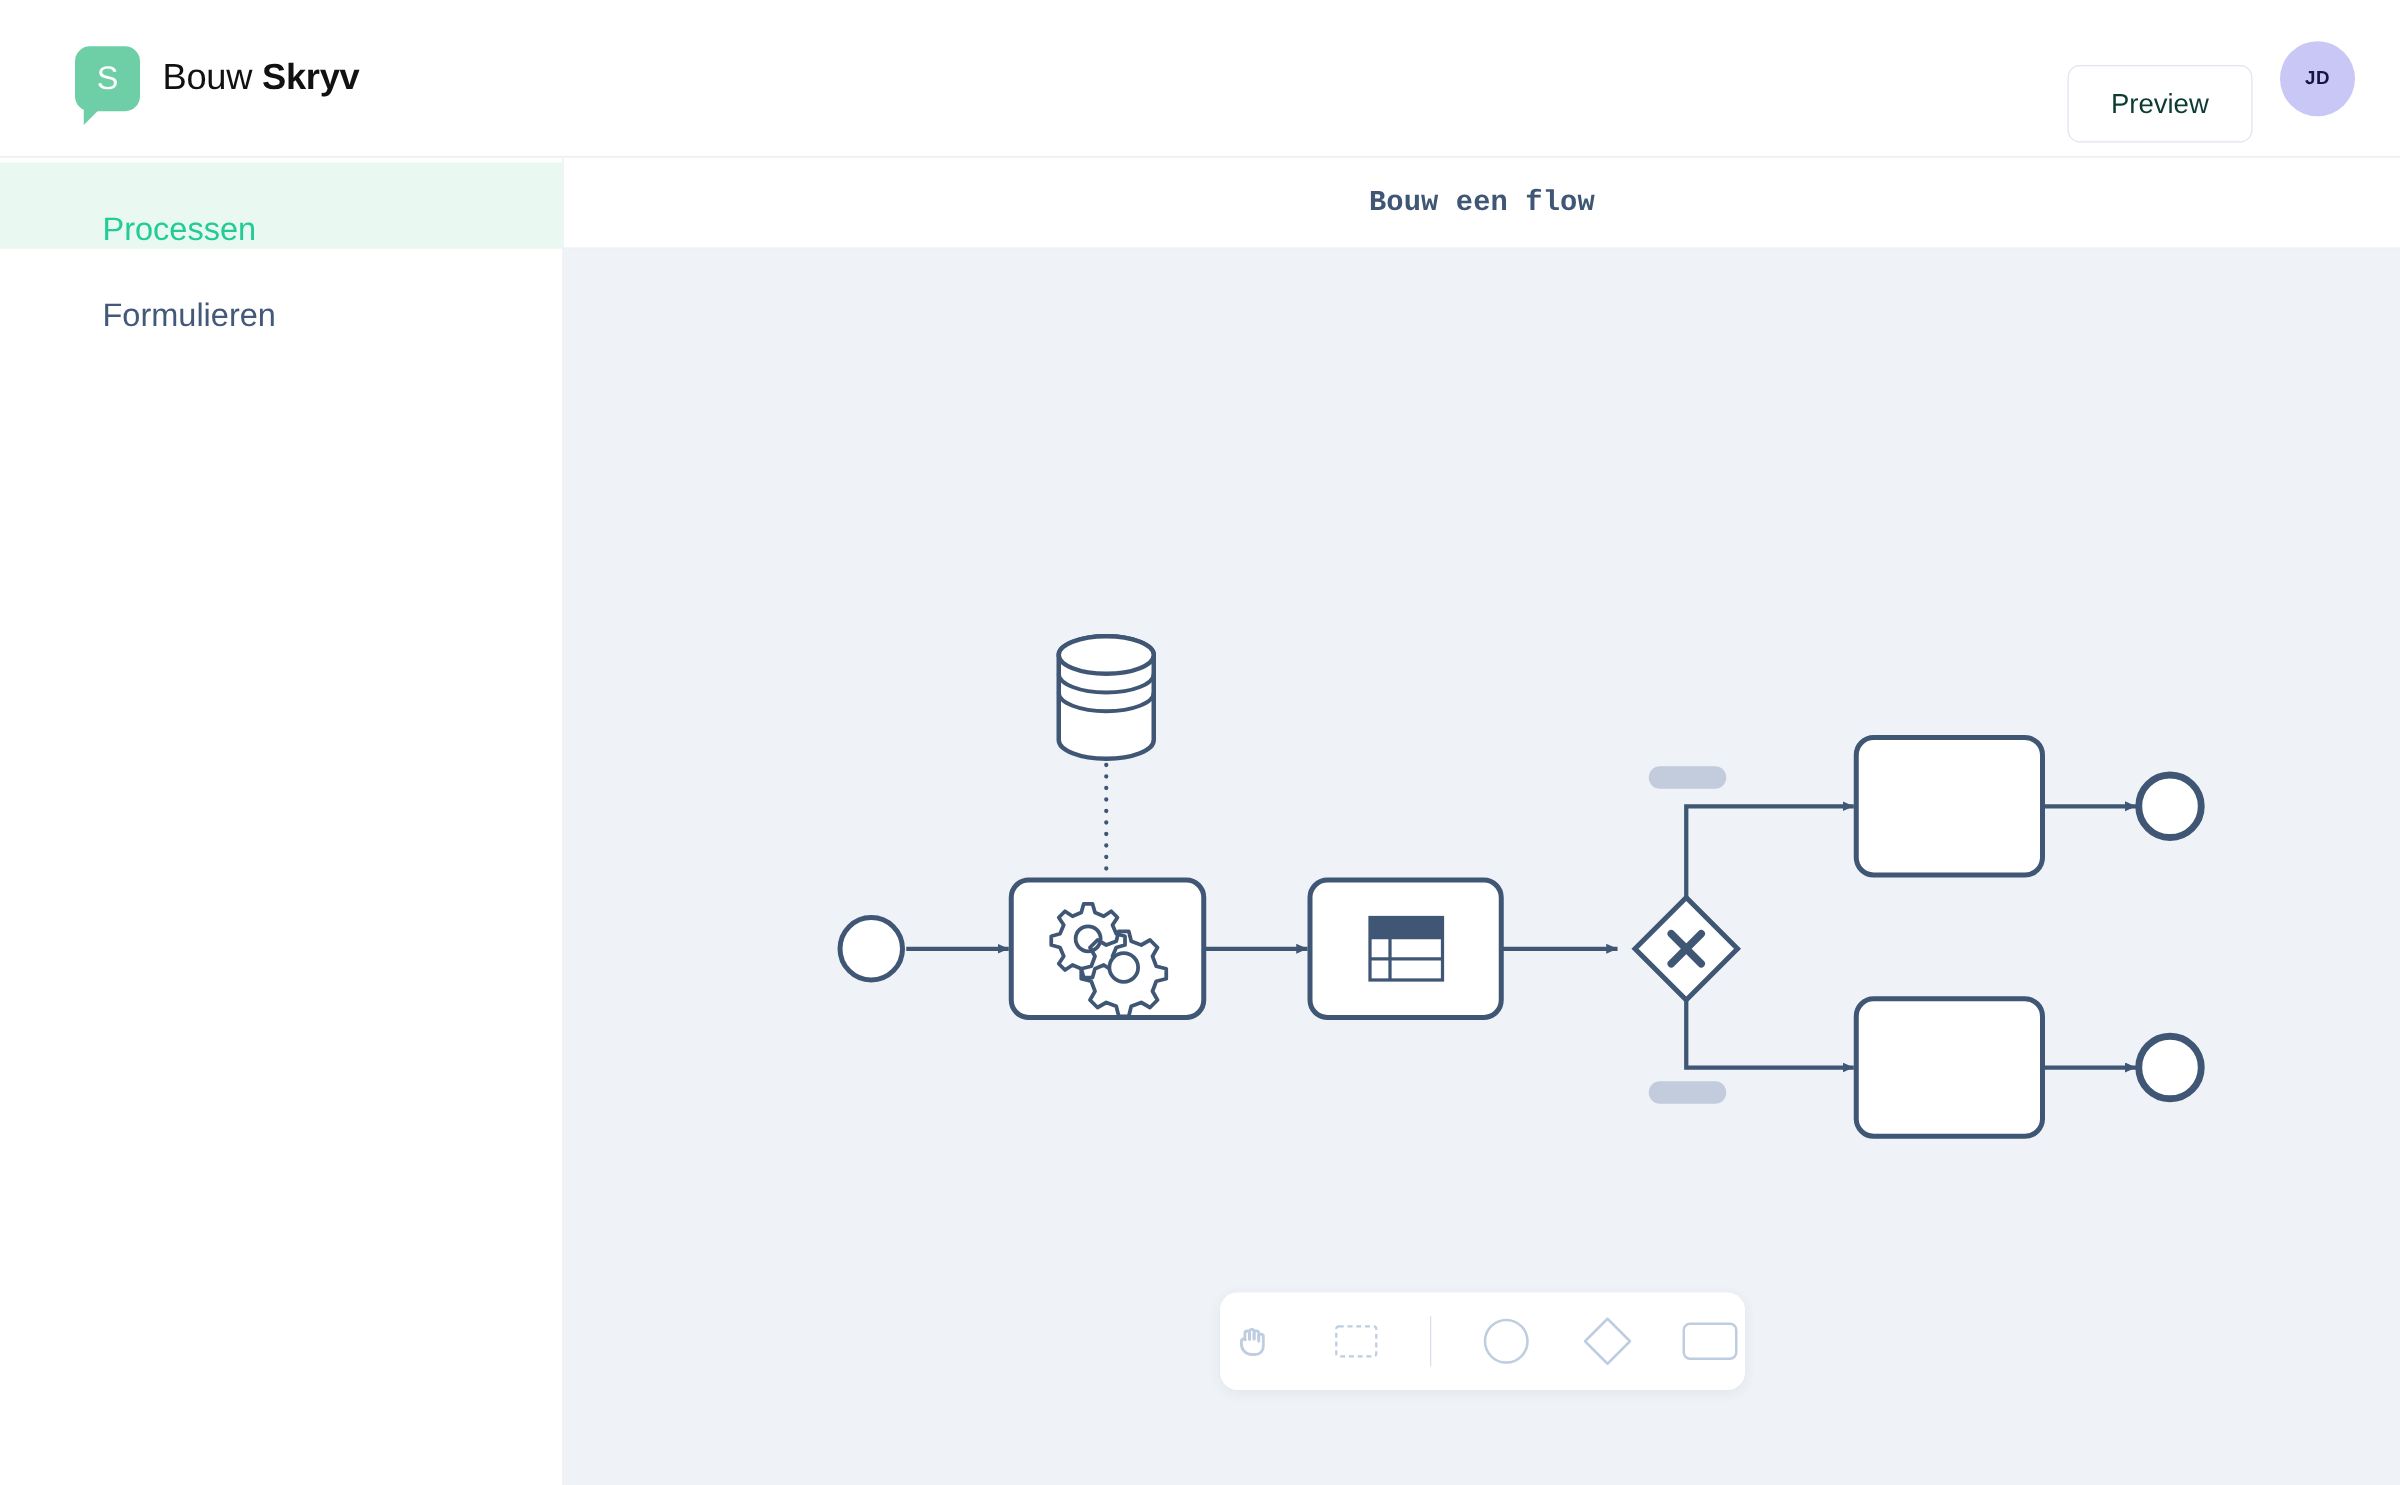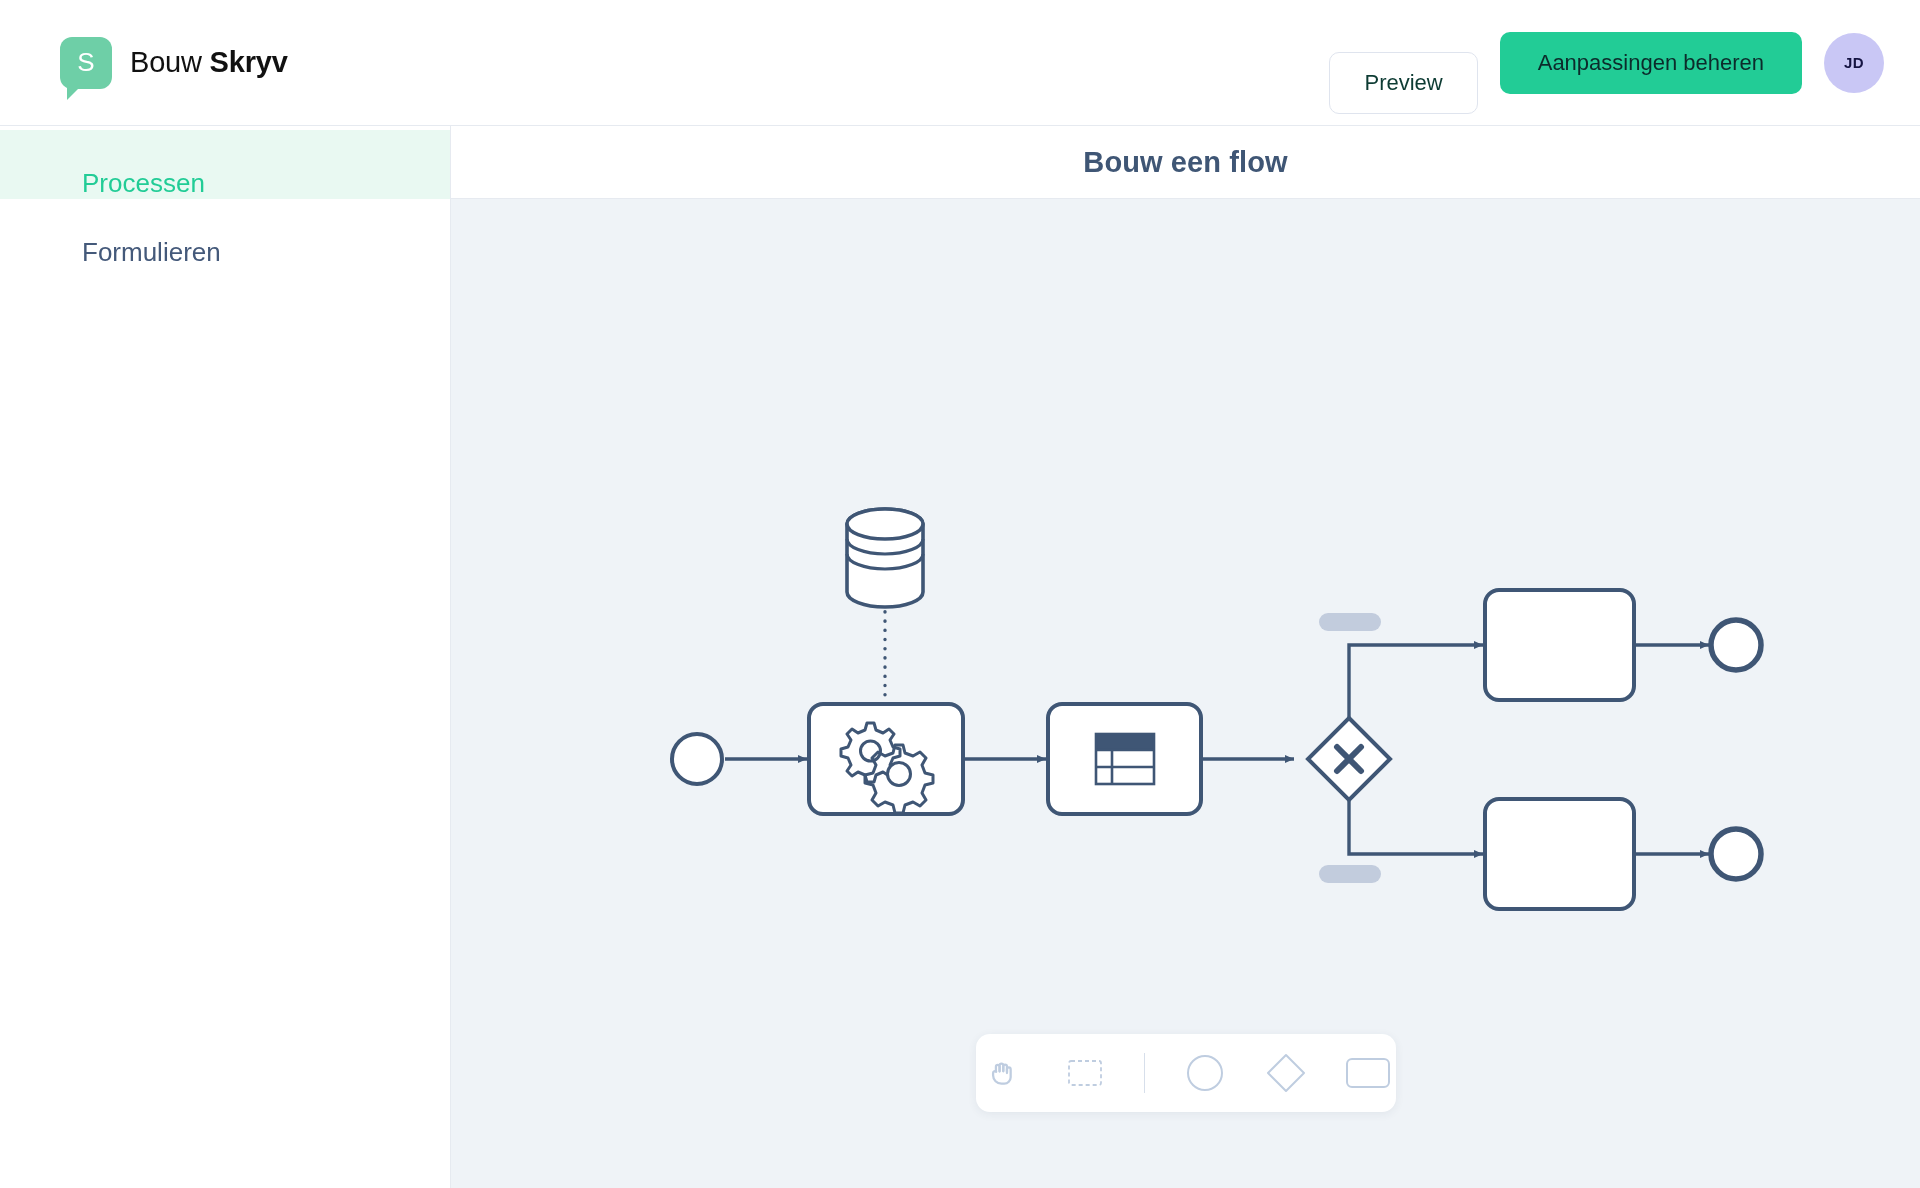--- a/index.html
+++ b/index.html
@@ -132,23 +132,24 @@
   }
   .content-header {
     height: 73px;
     background: #ffffff;
     border-bottom: 1px solid #e6eaf0;
     display: flex;
     align-items: center;
     justify-content: center;
   }
   .content-title {
-    font-size: 29px;
+    font-size: 23px;
     color: #3f5675;
     letter-spacing: 0.1px;
+    font-family: Liberation Mono, monospace;
   }
   .canvas {
     flex: 1;
     background: #eff3f7;
     position: relative;
     overflow: hidden;
   }
   .canvas svg { display: block; }
 
   .palette {
@@ -187,21 +188,20 @@
     <div class="logo-mark">
       <span>S</span>
     </div>
     <div class="brand-text">
       <span class="light">Bouw</span>&nbsp;<span class="bold">Skryv</span>
     </div>
   </div>
 
   <div class="top-actions">
     <button class="btn btn-secondary">Preview</button>
-    <button class="btn btn-primary">Aanpassingen beheren</button>
     <div class="avatar">JD</div>
   </div>
 </div>
 
 <div class="body-wrap">
 
   <nav class="sidebar">
     <div class="nav-item active">
       <span>Processen</span>
     </div>

